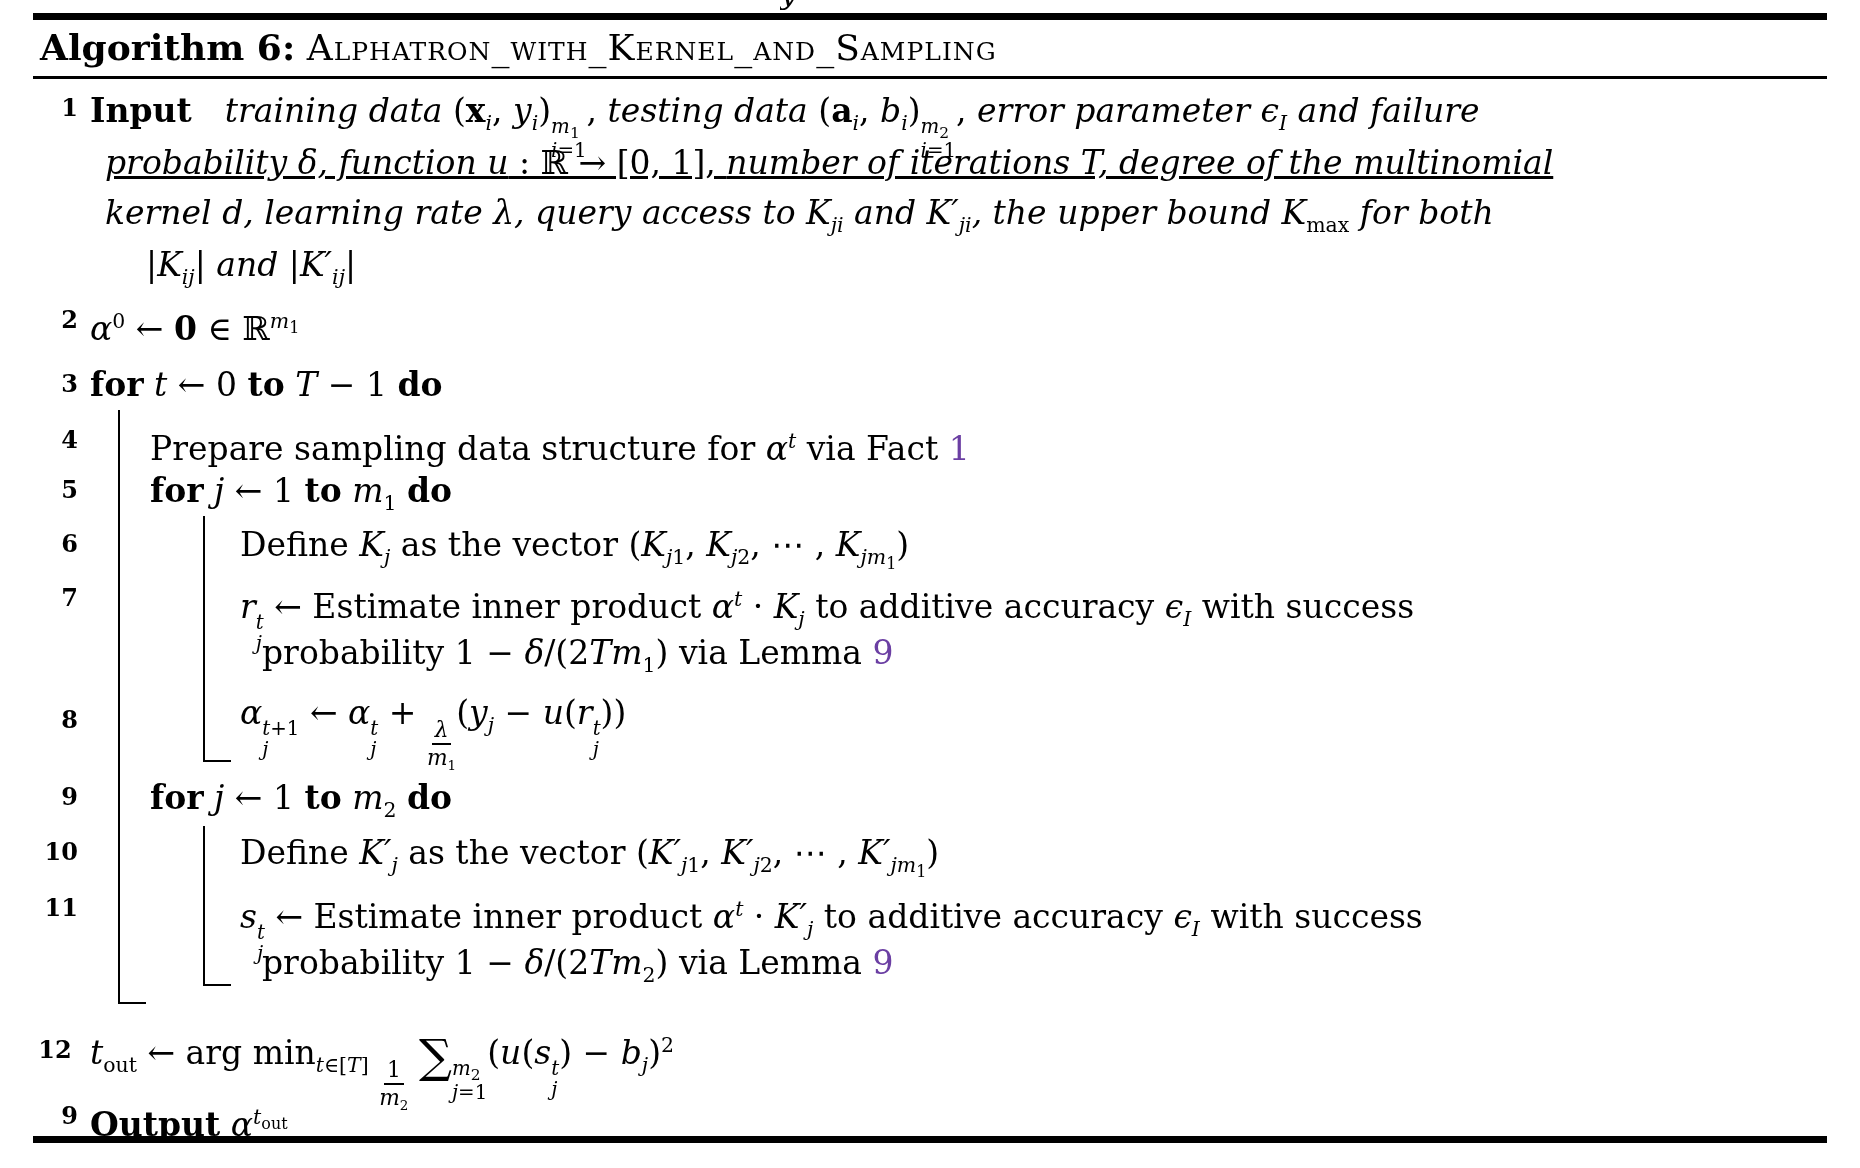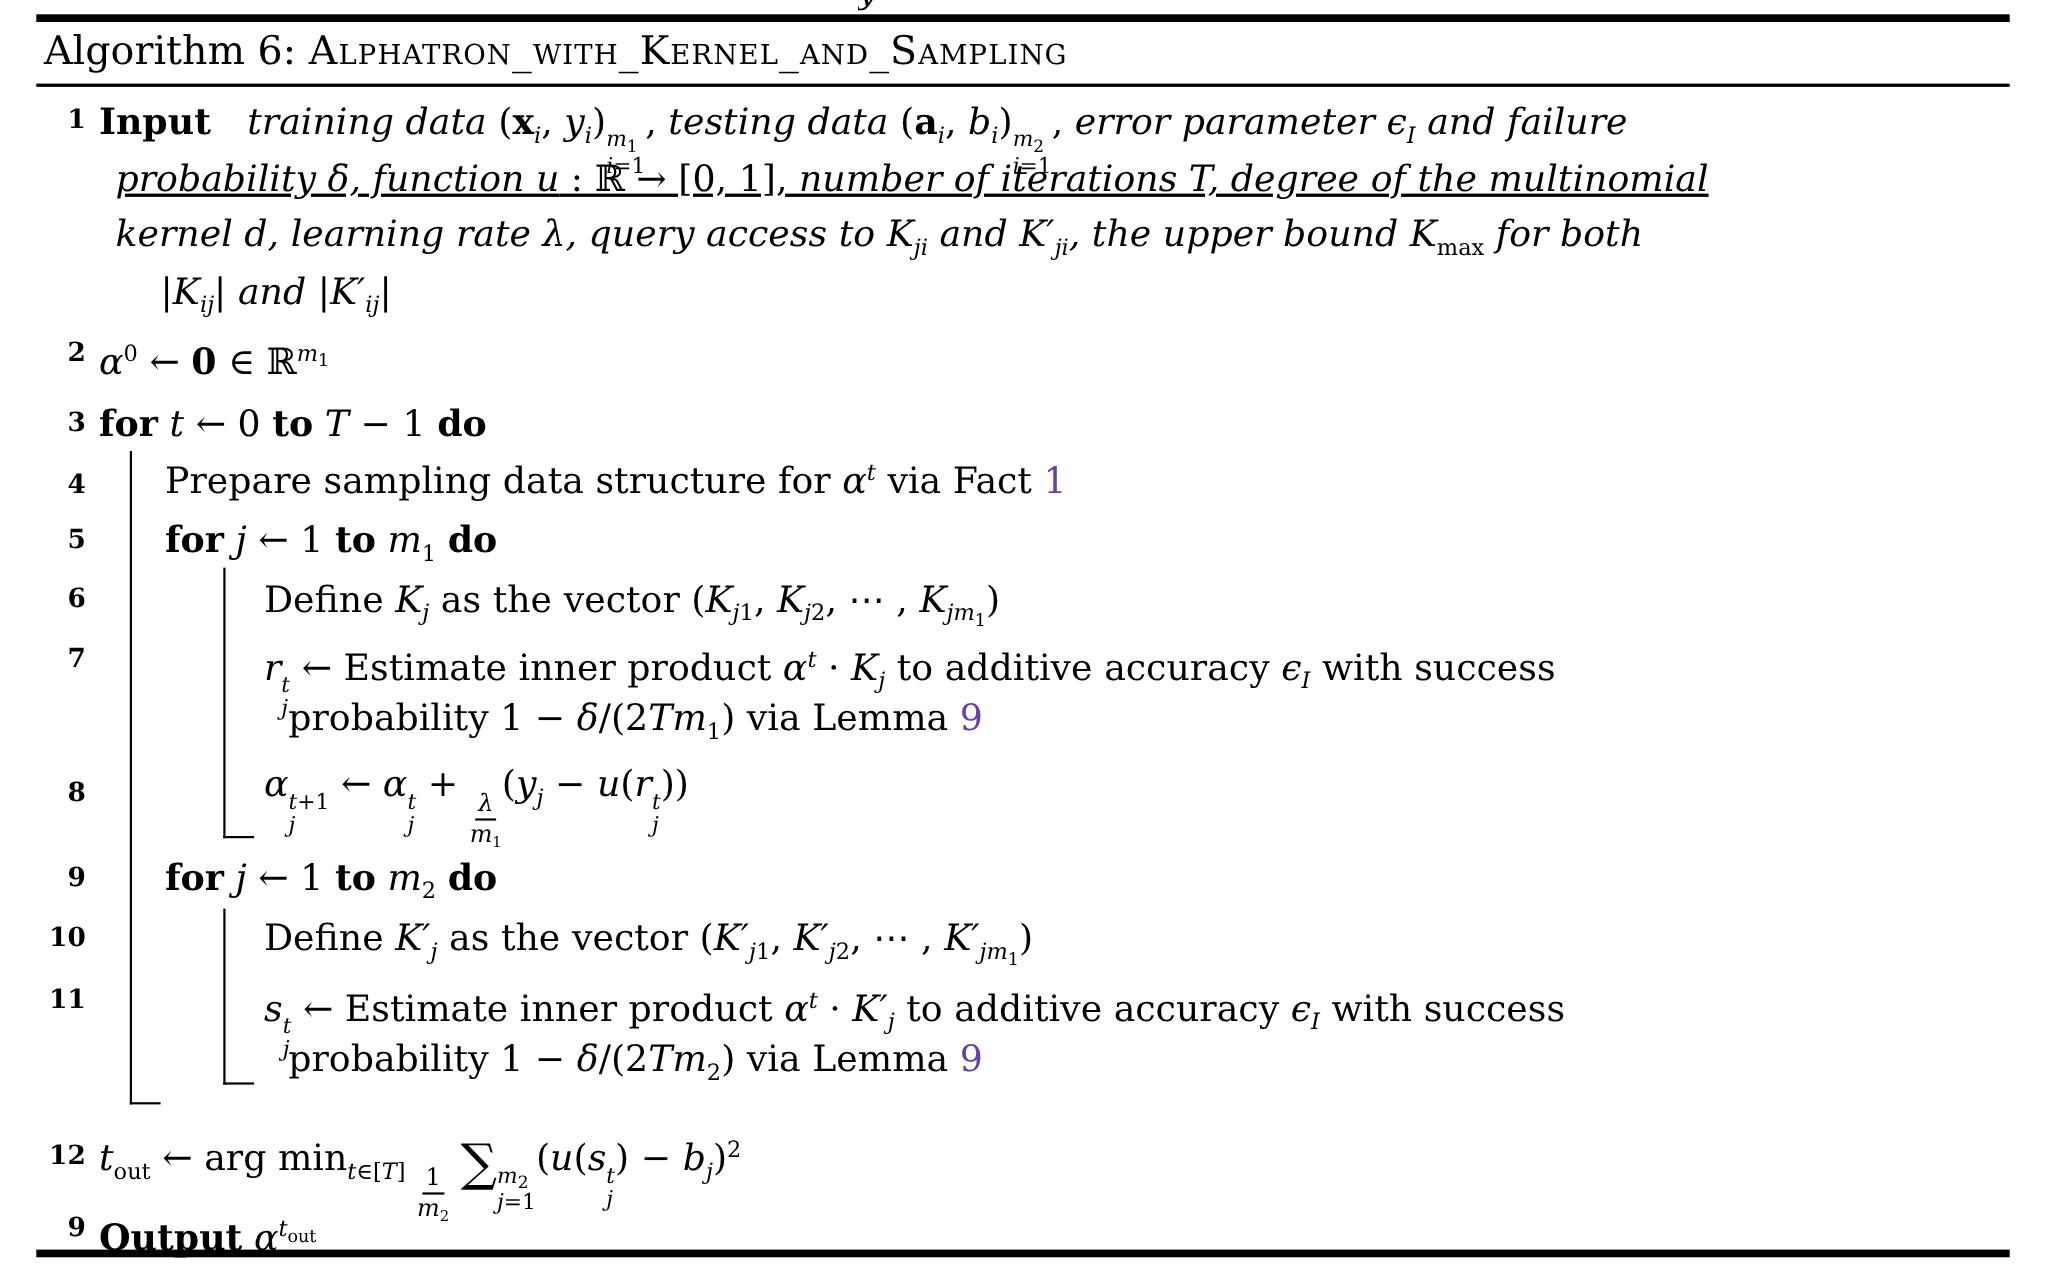--- a/index.html
+++ b/index.html
@@ -2,21 +2,21 @@
 <html><head>
 <meta charset="utf-8">
 <style>
   html,body{margin:0;padding:0;background:#ffffff;}
   body{width:1860px;height:1168px;position:relative;overflow:hidden;
        font-family:"DejaVu Serif","Liberation Serif",serif;color:#000;}
   .rule{position:absolute;background:#000;}
   .artifact{position:absolute;overflow:hidden;font-style:italic;font-size:30px;}
   .artifact span{position:relative;top:-24px;display:inline-block;}
   .title{position:absolute;left:40px;top:26px;font-size:36px;white-space:nowrap;}
-  .title .t-label{font-weight:normal;margin-top:32px;}
+  .title .t-label{font-weight:bold;margin-top:32px;}
   .title .t-name{font-variant:small-caps;letter-spacing:1px;}
   .num{position:absolute;left:32px;width:46px;text-align:right;
        font-weight:bold;font-size:24px;line-height:1;}
   .row{position:absolute;font-size:33px;line-height:46px;white-space:nowrap;}
   .row sub{font-size:0.62em;}
   .row sup{font-size:0.62em;}
   .row sub sub, .row sup sub{font-size:0.78em;}
   .ss{display:inline-flex;flex-direction:column;justify-content:center;
       font-size:0.60em;line-height:1.05;vertical-align:-0.55em;text-align:left;}
   .ss > span{display:block;}
@@ -58,21 +58,21 @@
         <span><i>i</i>=1</span>
       </span>, <i>error parameter ϵ<sub>I</sub> and failure</i></div>
     <div class="row" style="left: 105px; top: 140px; text-decoration: underline;"><i>probability δ, function u</i> : ℝ → [0, 1], <i>number of iterations T, degree of the multinomial</i></div>
     <div class="row" style="left: 105px; top: 190px;"><i>kernel d, learning rate λ, query access to K<sub>ji</sub> and K′<sub>ji</sub>, the upper bound K</i><sub>max</sub> <i>for both</i></div>
     <div class="row" style="left: 105px; top: 242px; margin-left: 41px;">|<i>K<sub>ij</sub></i>| <i>and</i> |<i>K′<sub>ij</sub></i>|</div>
     <div class="num" style="top: 308px;">2</div>
     <div class="row" style="left: 90px; top: 298px;"><i>α</i><sup>0</sup> ← <b>0</b> ∈ ℝ<sup><i>m</i><sub>1</sub></sup></div>
     <div class="num" style="top: 372px;">3</div>
     <div class="row" style="left: 90px; top: 362px;"><b>for</b> <i>t</i> ← 0 <b>to</b> <i>T</i> − 1 <b>do</b></div>
     <div class="num" style="top: 428px;">4</div>
-    <div class="row" style="left: 150px; top: 406px;">Prepare sampling data structure for <i>α<sup>t</sup></i> via Fact <span class="link" style="color: rgb(107, 63, 163);">1</span></div>
+    <div class="row" style="left: 150px; top: 418px;">Prepare sampling data structure for <i>α<sup>t</sup></i> via Fact <span class="link" style="color: rgb(107, 63, 163);">1</span></div>
     <div class="num" style="top: 478px;">5</div>
     <div class="row" style="left: 150px; top: 468px;"><b>for</b> <i>j</i> ← 1 <b>to</b> <i>m</i><sub>1</sub> <b>do</b></div>
     <div class="num" style="top: 532px;">6</div>
     <div class="row" style="left: 240px; top: 522px;">Define <i>K<sub>j</sub></i> as the vector (<i>K</i><sub><i>j</i>1</sub>, <i>K</i><sub><i>j</i>2</sub>, ⋯ , <i>K</i><sub><i>jm</i><sub>1</sub></sub>)</div>
     <div class="num" style="top: 586px;">7</div>
     <div class="row" style="left: 240px; top: 576px;"><i>r</i><span class="ss">
         <span><i>t</i></span>
         <span><i>j</i></span>
       </span> ← Estimate inner product <i>α<sup>t</sup></i> · <i>K<sub>j</sub></i> to additive accuracy <i>ϵ<sub>I</sub></i> with success</div>
     <div class="row" style="left: 262px; top: 630px;">probability 1 − <i>δ</i>/(2<i>Tm</i><sub>1</sub>) via Lemma <span class="link" style="color: rgb(107, 63, 163);">9</span></div>
@@ -93,21 +93,21 @@
     <div class="num" style="top: 785px;">9</div>
     <div class="row" style="left: 150px; top: 775px; text-align: right;"><b>for</b> <i>j</i> ← 1 <b>to</b> <i>m</i><sub>2</sub> <b>do</b></div>
     <div class="num" style="top: 840px;">10</div>
     <div class="row" style="left: 240px; top: 830px;">Define <i>K′<sub>j</sub></i> as the vector (<i>K′</i><sub><i>j</i>1</sub>, <i>K′</i><sub><i>j</i>2</sub>, ⋯ , <i>K′</i><sub><i>jm</i><sub>1</sub></sub>)</div>
     <div class="num" style="top: 896px;">11</div>
     <div class="row" style="left: 240px; top: 886px;"><i>s</i><span class="ss">
         <span><i>t</i></span>
         <span><i>j</i></span>
       </span> ← Estimate inner product <i>α<sup>t</sup></i> · <i>K′<sub>j</sub></i> to additive accuracy <i>ϵ<sub>I</sub></i> with success</div>
     <div class="row" style="left: 262px; top: 940px;">probability 1 − <i>δ</i>/(2<i>Tm</i><sub>2</sub>) via Lemma <span class="link" style="color: rgb(107, 63, 163);">9</span></div>
-    <div class="num" style="top: 1038px;">12</div>
+    <div class="num" style="top: 1038px; text-align: center;">12</div>
     <div class="row" style="left: 90px; top: 1022px;"><i>t</i><sub>out</sub> ← arg min<sub><i>t</i>∈[<i>T</i>]</sub> <span class="frac">
         <span>1</span>
         <span><i>m</i><sub>2</sub></span>
       </span> <span class="sum">∑</span><span class="ss">
         <span><i>m</i><sub>2</sub></span>
         <span><i>j</i>=1</span>
       </span>(<i>u</i>(<i>s</i><span class="ss">
         <span><i>t</i></span>
         <span><i>j</i></span>
       </span>) − <i>b<sub>j</sub></i>)<sup>2</sup></div>

